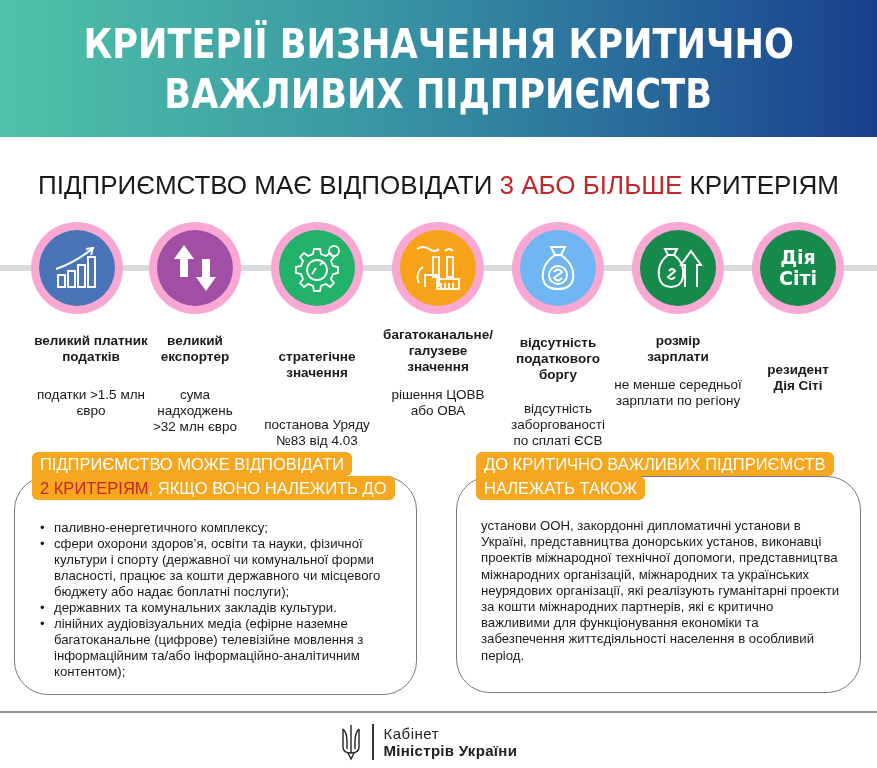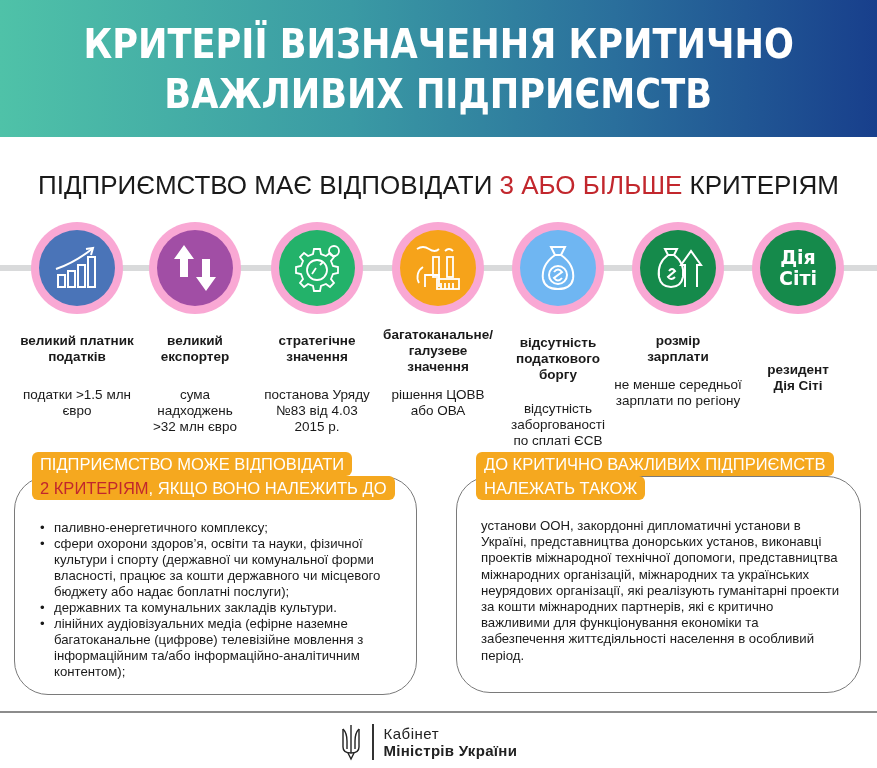--- a/index.html
+++ b/index.html
@@ -159,30 +159,30 @@
 
 <div class="crit-icon" style="left:752px;">
   <div class="inner" style="background:#158a4b;">
     <div class="dia-text">
       <div>Дія</div>
       <div>Сіті</div>
     </div>
   </div>
 </div>
 
-<div class="crit-col" style="left:17px;">
+<div class="crit-col" style="left:31px;">
   <div class="crit-title">великий платник податків</div>
   <div class="crit-desc">податки &gt;1.5 млн євро</div>
 </div>
 <div class="crit-col" style="left:135px;">
   <div class="crit-title" style="width:80px;margin:0 auto;">великий експортер</div>
   <div class="crit-desc" style="width:100px;margin:2px auto 0;">сума надходжень &gt;32 млн євро</div>
 </div>
 <div class="crit-col" style="left:257px;">
-  <div class="crit-title" style="width:90px;margin:0 auto;text-align:center;">стратегічне значення</div>
+  <div class="crit-title" style="width:90px;margin:16px auto;text-align:center;">стратегічне значення</div>
   <div class="crit-desc" style="width:110px;margin:2px auto 0;">постанова Уряду №83 від 4.03 2015 р.</div>
 </div>
 <div class="crit-col" style="left:378px; top:327px;">
   <div class="crit-title" style="height:58px;">багатоканальне/ галузеве значення</div>
   <div class="crit-desc" style="width:100px;margin:2px auto 0;">рішення ЦОВВ або ОВА</div>
 </div>
 <div class="crit-col" style="left:498px; top:327px;">
   <div class="crit-title" style="height:58px;width:90px;margin:8px auto;">відсутність податкового боргу</div>
   <div class="crit-desc" style="width:110px;margin:2px auto 0;">відсутність заборгованості по сплаті ЄСВ</div>
 </div>

